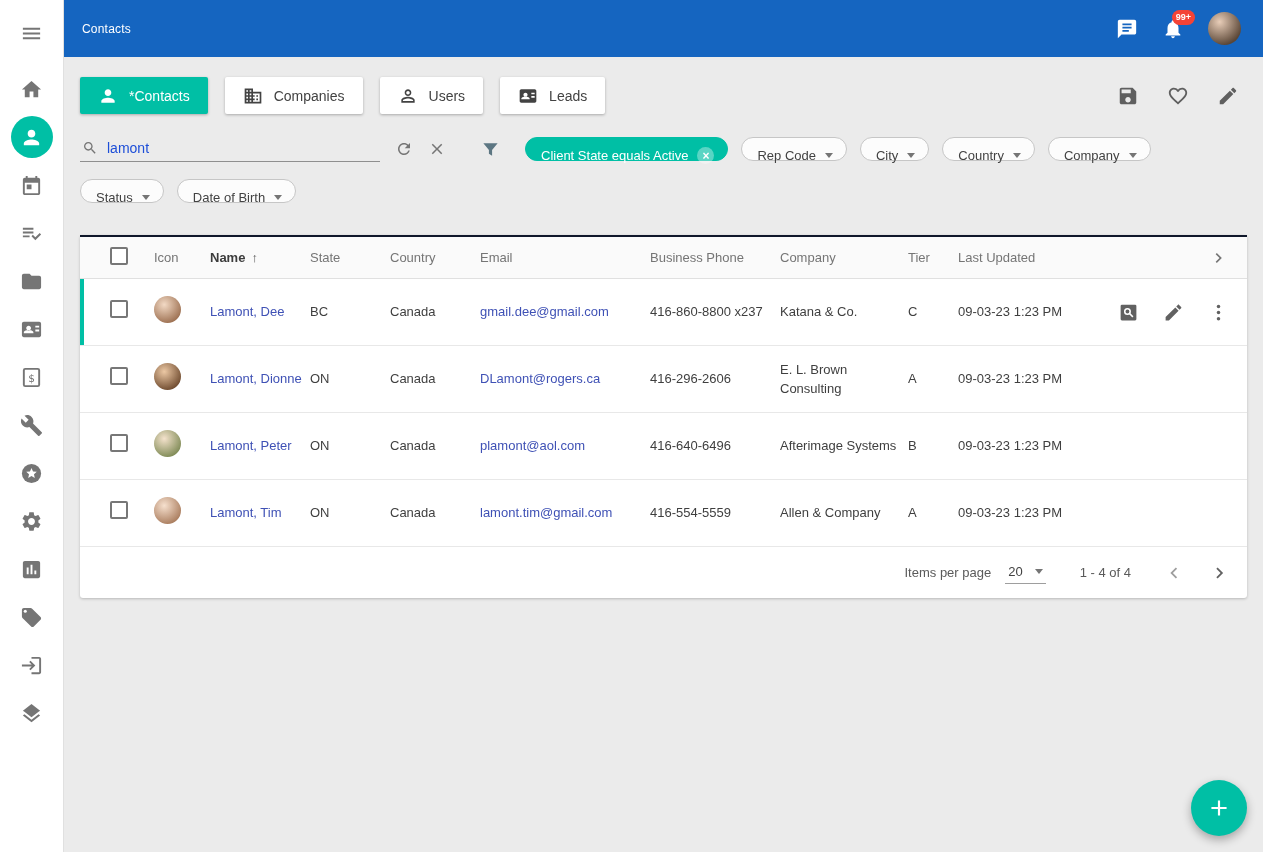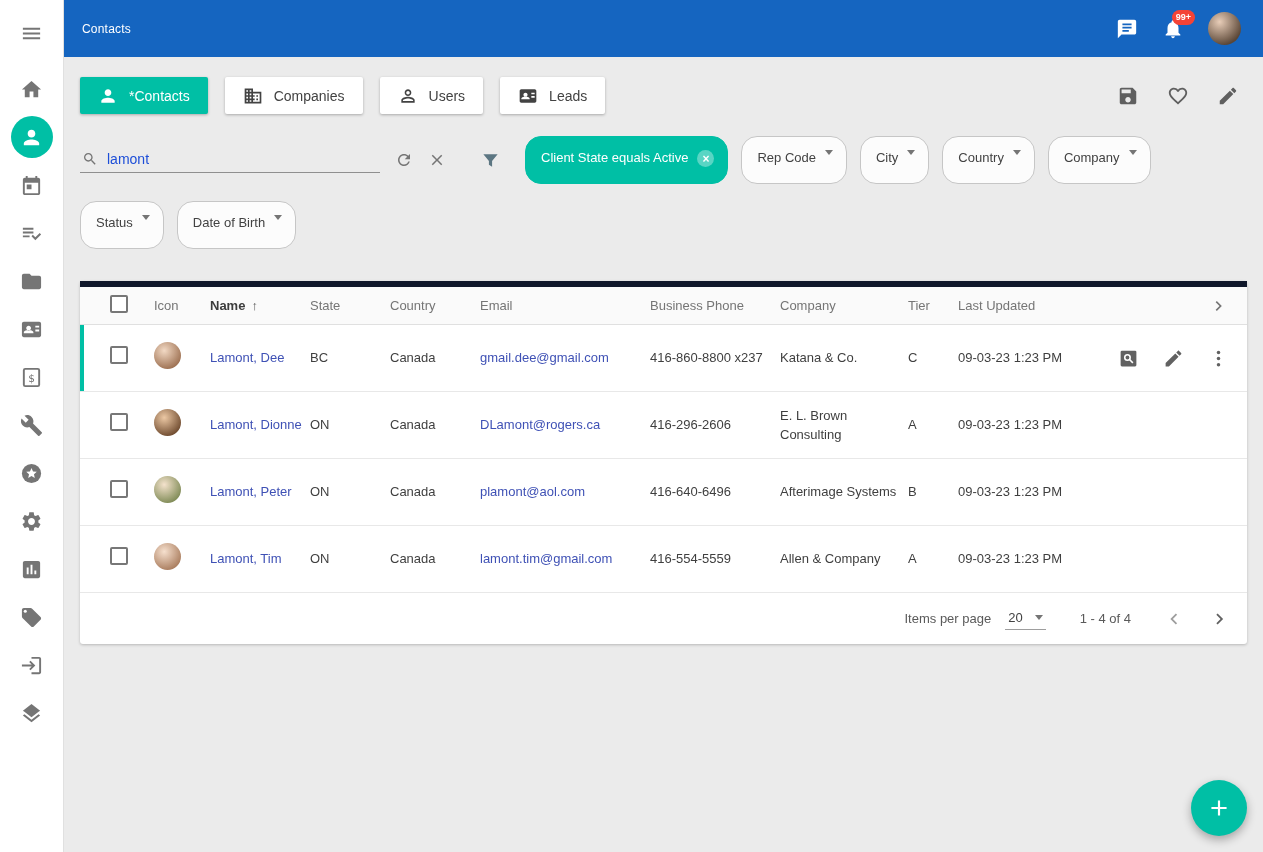--- a/index.html
+++ b/index.html
@@ -47,41 +47,41 @@
   .searchwrap{display:flex;align-items:center;gap:15px;margin-right:8px}
   .searchbox{display:flex;align-items:center;width:300px;border-bottom:1px solid #8f8f8f;
     padding:4px 2px 5px;gap:9px}
   .searchbox svg{width:16px;height:16px;fill:#757575}
   .searchbox input{border:none;outline:none;background:transparent;flex:1;
     font:400 14px "Liberation Sans","DejaVu Sans",sans-serif;color:#1d4ed8}
   .small-icon{cursor:pointer;display:flex}
   .small-icon svg{width:18px;height:18px;fill:#757575}
   .funnel{margin:0 12px 0 14px;cursor:pointer;display:flex}
   .funnel svg{width:19px;height:19px;fill:#5c7682}
-  .chip{height:48px;border-radius:16px;display:inline-flex;align-items:flex-start;
+  .chip{height:24px;border-radius:16px;display:inline-flex;align-items:center;
     padding:13px 13px 0 15px;font-size:13px;color:#424242;background:#fcfcfc;
     border:1px solid #c6c6c6;gap:9px;cursor:pointer;white-space:nowrap}
   .caret{width:0;height:0;border-left:4px solid transparent;border-right:4px solid transparent;
     border-top:5px solid #757575}
   .chip.active-chip{background:#00bfa5;border-color:#00bfa5;color:#fff;font-weight:500}
   .chip-x{width:17px;height:17px;border-radius:50%;background:rgba(255,255,255,.35);
     display:flex;align-items:center;justify-content:center;color:#fff;font-size:12px;
     font-weight:700;cursor:pointer;line-height:1}
 
   
   .card{margin:32px 16px 0;background:#fff;border-radius:3px;box-shadow:0 1px 3px rgba(0,0,0,.22)}
   .card-header{height:56px;display:flex;align-items:center;padding:0 20px;color:#5a5a5a;font-size:13px}
   .card-actions{margin-left:auto;display:flex;align-items:center;gap:28px}
   .card-actions .icon-btn svg{width:20px;height:20px;fill:#6b6b6b}
   .card-actions .icon-btn.chart svg{fill:#546e7a}
 
   .thead,.trow{display:grid;
     grid-template-columns:44px 56px 100px 80px 90px 170px 130px 128px 50px 150px 1fr;
     align-items:center;padding:0 18px 0 30px}
-  .thead{height:44px;background:#fafafa;border-top:6px solid #0f172a;border-bottom:1px solid #e0e0e0;
+  .thead{height:44px;background:#fafafa;border-top:2px solid #0f172a;border-bottom:1px solid #e0e0e0;
     color:#757575;font-size:13px}
   .th-name{color:#3c3c3c;font-weight:700;display:flex;align-items:center;gap:6px;cursor:pointer}
   .sort{font-size:13px;color:#555}
   .th-end{display:flex;justify-content:flex-end}
   .chev{cursor:pointer;display:flex}
   .chev svg{width:20px;height:20px;fill:#757575}
 
   .trow{min-height:67px;border-bottom:1px solid #e8e8e8;font-size:13px;color:#3f3f3f;line-height:1.5}
   .trow.selected{box-shadow:inset 4px 0 0 #00bfa5}
   .checkbox{width:18px;height:18px;border:2px solid #777;border-radius:2px;display:inline-block;

